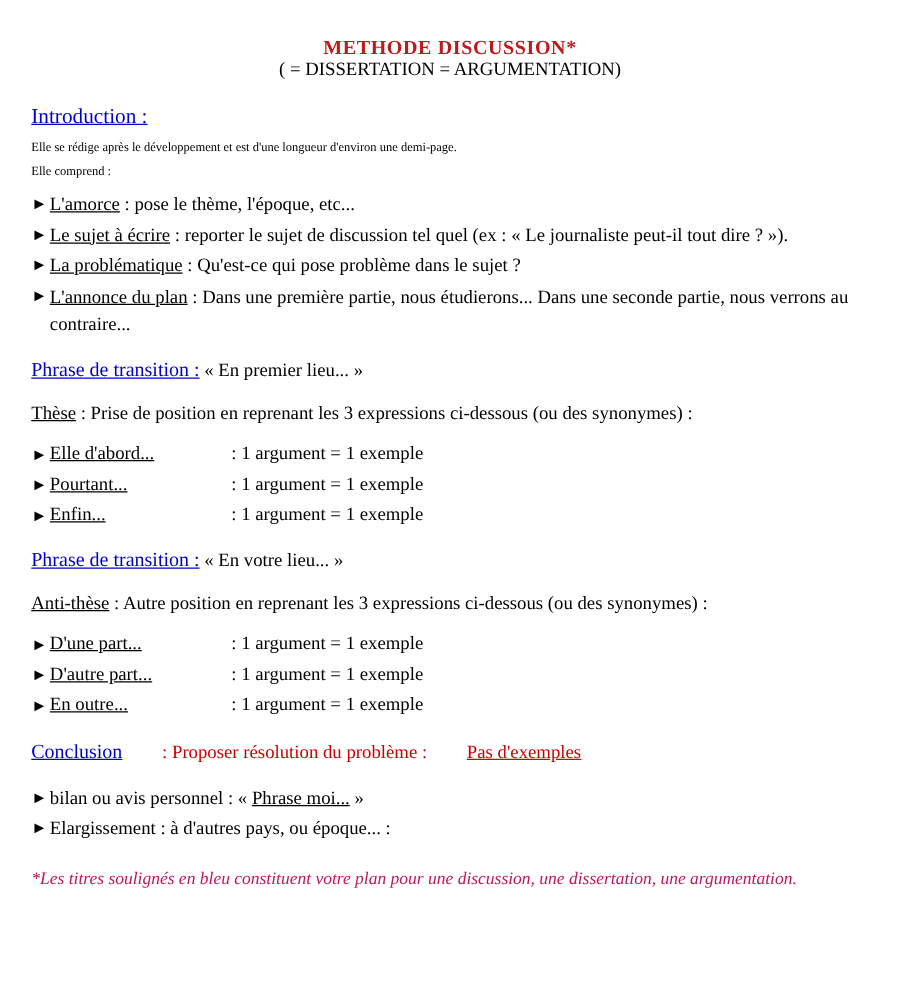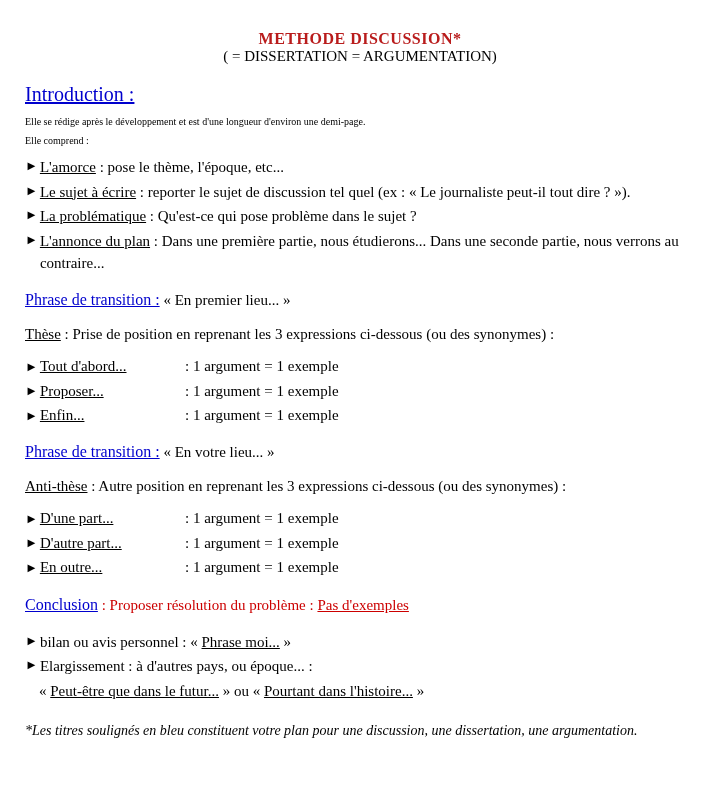--- a/index.html
+++ b/index.html
@@ -29,21 +29,21 @@
     .header-subtitle {
       font-size: 15px;
       color: #000;
     }
     .section {
       margin-bottom: 14px;
     }
     .section-title {
       color: #0000CD;
       text-decoration: underline;
-      font-size: 20px;
+      font-size: 17px;
       margin-bottom: 4px;
       display: inline;
       text-align: center;
     }
     .section-title-inline {
       color: #0000CD;
       text-decoration: underline;
       font-size: 16px;
     }
     .intro-text {
@@ -89,25 +89,26 @@
     }
     .arg-right {
       flex: 1;
     }
     .conclusion-line {
       line-height: 1.5;
       margin-bottom: 6px;
     }
     .conclusion-colored {
       color: #cc0000;
+      margin-left: 28px;
     }
     .footnote {
       margin-top: 18px;
       font-style: italic;
-      color: #000000;
+      color: #be185d;
       font-size: 14px;
       line-height: 1.5;
     }
     .spacer {
       height: 8px;
     }
     .small-spacer {
       height: 4px;
     }
   </style>
@@ -153,29 +154,29 @@
 
 <div class="section">
   <div class="these-line">
     <span class="underline-text">Thèse</span><span> : Prise de position en reprenant les 3 expressions ci-dessous (ou des synonymes) :</span>
   </div>
   <div class="argument-block">
 
     <div class="argument-item">
       <div class="arg-left">
         <span class="bullet-arrow">►</span>
-        <span class="underline-text">Tout d'abord...</span>
-      </div>
-      <div class="arg-right">: 1 argument = 1 exemple</div>
-    </div>
-
-    <div class="argument-item">
-      <div class="arg-left">
-        <span class="bullet-arrow">►</span>
-        <span class="underline-text">Proposer...</span>
+        <span class="underline-text">Elle d'abord...</span>
+      </div>
+      <div class="arg-right">: 1 argument = 1 exemple</div>
+    </div>
+
+    <div class="argument-item">
+      <div class="arg-left">
+        <span class="bullet-arrow">►</span>
+        <span class="underline-text">Pourtant...</span>
       </div>
       <div class="arg-right">: 1 argument = 1 exemple</div>
     </div>
 
     <div class="argument-item">
       <div class="arg-left">
         <span class="bullet-arrow">►</span>
         <span class="underline-text">Enfin...</span>
       </div>
       <div class="arg-right">: 1 argument = 1 exemple</div>
@@ -228,18 +229,15 @@
   <div class="bullet-item">
     <span class="bullet-arrow">►</span>
     <span> bilan ou avis personnel : « <span class="underline-text">Phrase moi...</span> »</span>
   </div>
 
   <div class="bullet-item">
     <span class="bullet-arrow">►</span>
     <span>Elargissement : à d'autres pays, ou époque... :</span>
   </div>
 
-  <div class="conclusion-line" style="margin-left:14px;">
-    « <span class="underline-text">Peut-être que dans le futur...</span> » ou « <span class="underline-text">Pourtant dans l'histoire...</span> »
-  </div>
 </div>
 
 <div class="footnote">*Les titres soulignés en bleu constituent votre plan pour une discussion, une dissertation, une argumentation.</div>
 
 </body></html>

